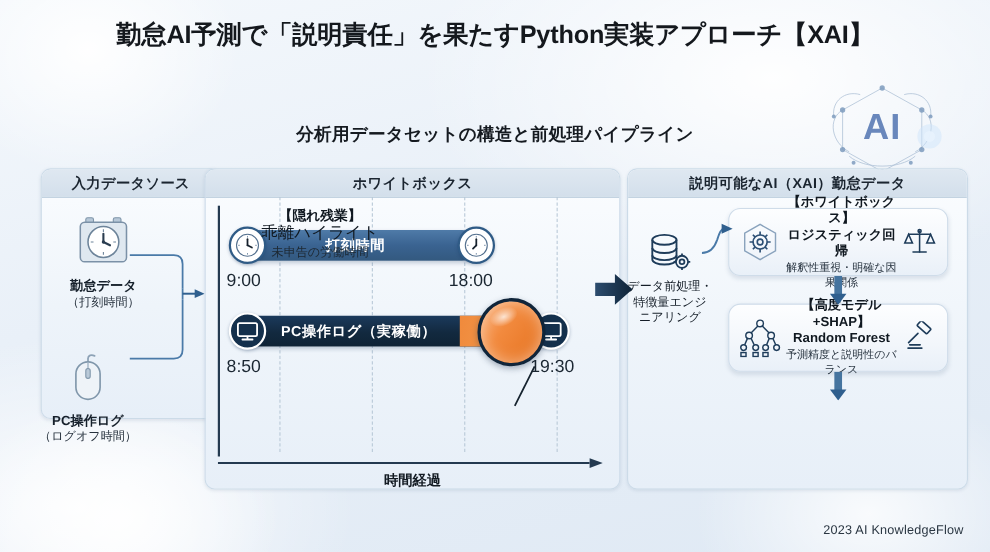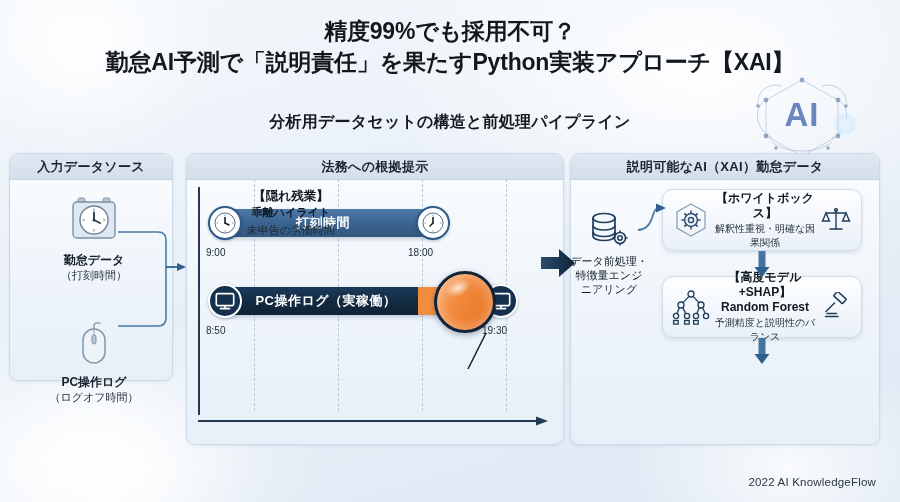--- a/index.html
+++ b/index.html
@@ -72,21 +72,21 @@
   }
   .panel-head {
     height: 26px;
     background: linear-gradient(180deg, #dfe8f1 0%, #d3dfeb 100%);
     border-bottom: 1px solid #c3d3e1;
     display: flex; align-items: center; justify-content: center;
     font-size: 13px; font-weight: bold; color: #1b2530;
     letter-spacing: 0.3px;
   }
 
-  #panel-input  { left: 9px;  top: 153px; width: 164px; height: 228px; }
+  #panel-input  { left: 37px;  top: 153px; width: 164px; height: 228px; }
   #panel-middle { left: 186px; top: 153px; width: 378px; height: 292px; }
   #panel-xai    { left: 570px; top: 153px; width: 310px; height: 292px; }
 
   
   .src-item { position: absolute; width: 144px; text-align: center; }
   .src-label { font-size: 12px; font-weight: bold; color: #16202b; line-height: 15px; }
   .src-sub   { font-size: 11px; color: #26313d; line-height: 15px; }
   #src-attend { top: 192px; }
   #src-pclog  { top: 320px; }
   .src-icon { display: flex; justify-content: center; margin-bottom: 5px; }
@@ -121,21 +121,21 @@
   .endcap {
     position: absolute; width: 34px; height: 34px; border-radius: 50%;
     background: #fff; border: 2.5px solid #2f5b86;
     display: flex; align-items: center; justify-content: center;
     box-shadow: 0 1px 3px rgba(20,50,90,0.3);
     z-index: 4;
   }
   .endcap.dark { background: #14304c; border-color: #fff; }
 
   .tl-time {
-    position: absolute; font-size: 10px; color: #1b2732; font-weight: normal;
+    position: absolute; font-size: 16px; color: #1b2732; font-weight: normal;
   }
 
   .gridline {
     position: absolute; top: 0; width: 0; height: 232px;
     border-left: 1px dashed #b9c9d8;
   }
   .axis-line {
     position: absolute; left: 12px; top: 8px; width: 0; height: 228px;
     border-left: 2px solid #243a50;
   }
@@ -158,21 +158,21 @@
     background: radial-gradient(ellipse at 50% 50%, rgba(255,255,255,0.75), rgba(255,255,255,0) 72%);
     transform: rotate(-24deg); border-radius: 50%;
   }
 
   #callout-line { position: absolute; left: 270px; top: 152px; width: 40px; height: 40px; z-index: 5; }
 
   #callout-text {
     position: absolute; left: 196px; top: 188px; width: 190px; text-align: center; z-index: 7;
   }
   #callout-text .co-1 { font-size: 12.5px; font-weight: bold; color: #101820; line-height: 16px; }
-  #callout-text .co-2 { font-size: 11px; font-weight: bold; color: #101820; line-height: 16px; }
+  #callout-text .co-2 { font-size: 15px; font-weight: normal; color: #101820; line-height: 16px; }
   #callout-text .co-3 { font-size: 11px; color: #1d2832; line-height: 17px; margin-top: 2px; }
 
   
   #big-arrow { position: absolute; left: 541px; top: 248px; width: 34px; height: 30px; z-index: 8; }
 
   
   #prep {
     position: absolute; left: 566px; top: 210px; width: 86px; text-align: center; z-index: 7;
   }
   #prep .prep-icon { display: flex; justify-content: center; margin-bottom: 4px; }
@@ -238,21 +238,20 @@
         <circle cx="34" cy="76" r="1.8"></circle>
           <circle cx="86" cy="76" r="1.8"></circle>
       </g>
       <circle cx="103" cy="52" r="5" fill="#ffffff" opacity="0.95"></circle>
       <circle cx="103" cy="52" r="11" fill="#cfe6fb" opacity="0.5"></circle>
     </svg>
     <div class="ai-text">AI</div>
   </div>
 
   <div id="title">
-    <span>精度99%でも採用不可？</span>
     <span class="line2">勤怠AI予測で「説明責任」を果たすPython実装アプローチ【XAI】</span>
   </div>
 
   <div id="subtitle">分析用データセットの構造と前処理パイプライン</div>
 
   <div class="panel" id="panel-input">
     <div class="panel-head">入力データソース</div>
   </div>
 
   <div class="src-item" id="src-attend" style="left:22px;">
@@ -271,21 +270,21 @@
         </g>
         <line x1="28" y1="28" x2="28" y2="20.5" stroke="#2b3d50" stroke-width="1.9" stroke-linecap="round"></line>
         <line x1="28" y1="28" x2="34" y2="31" stroke="#2b3d50" stroke-width="1.9" stroke-linecap="round"></line>
         <circle cx="28" cy="28" r="1.5" fill="#2b3d50"></circle>
       </svg>
     </div>
     <div class="src-label">勤怠データ</div>
     <div class="src-sub">（打刻時間）</div>
   </div>
 
-  <div class="src-item" id="src-pclog" style="left:22px;">
+  <div class="src-item" id="src-pclog" style="left:8px;">
     <div class="src-icon">
       <svg width="48" height="50" viewBox="0 0 48 50">
         <path d="M24,10 L24,6 C24,3 27,2 30,3.5" fill="none" stroke="#8da2b6" stroke-width="1.6" stroke-linecap="round"></path>
         <rect x="13" y="9" width="22" height="34" rx="11" fill="#eef3f8" stroke="#8097ab" stroke-width="1.5"></rect>
         <path d="M24,9 L24,22" stroke="#9db1c3" stroke-width="1.2"></path>
         <rect x="22" y="15" width="4" height="9" rx="2" fill="#b9c9d8" stroke="#8097ab" stroke-width="1"></rect>
       </svg>
     </div>
     <div class="src-label">PC操作ログ</div>
     <div class="src-sub">（ログオフ時間）</div>
@@ -293,21 +292,21 @@
 
   <svg id="connectors">
     <path d="M118,232 L158,232 Q166,232 166,240 L166,262" fill="none" stroke="#4a7aa8" stroke-width="1.6"></path>
     <path d="M118,326 L158,326 Q166,326 166,318 L166,272" fill="none" stroke="#4a7aa8" stroke-width="1.6"></path>
     <line x1="166" y1="262" x2="166" y2="272" stroke="#4a7aa8" stroke-width="1.6"></line>
     <line x1="166" y1="267" x2="180" y2="267" stroke="#2f5f8e" stroke-width="1.8"></line>
     <polygon points="186,267 177,263 177,271" fill="#2f5f8e"></polygon>
   </svg>
 
   <div class="panel" id="panel-middle">
-    <div class="panel-head">法務への根拠提示</div>
+    <div class="panel-head">ホワイトボックス</div>
   </div>
 
   <div id="timeline-area">
     <div class="axis-line"></div>
     <div class="gridline" style="left:68px;"></div>
     <div class="gridline" style="left:152px;"></div>
     <div class="gridline" style="left:236px;"></div>
     <div class="gridline" style="left:320px;"></div>
 
     <div class="tl-bar" id="bar-stamp">
@@ -366,20 +365,21 @@
 
     <div id="magnifier"></div>
     <svg id="callout-line">
       <line x1="30" y1="2" x2="12" y2="38" stroke="#15222e" stroke-width="1.6"></line>
     </svg>
 
     <svg id="axis-arrow">
       <line x1="0" y1="6" x2="338" y2="6" stroke="#243a50" stroke-width="1.8"></line>
       <polygon points="350,6 338,1.5 338,10.5" fill="#243a50"></polygon>
     </svg>
+    <div id="axis-caption">時間経過</div>
   </div>
 
   <div id="callout-text">
     <div class="co-1">【隠れ残業】</div>
     <div class="co-2">乖離ハイライト</div>
     <div class="co-3">未申告の労働時間</div>
   </div>
 
   <svg id="big-arrow">
     <defs>
@@ -437,20 +437,21 @@
           <line x1="24.4" y1="18" x2="27.6" y2="18"></line>
           <line x1="11.4" y1="11.4" x2="13.6" y2="13.6"></line>
           <line x1="22.4" y1="22.4" x2="24.6" y2="24.6"></line>
           <line x1="24.6" y1="11.4" x2="22.4" y2="13.6"></line>
           <line x1="13.6" y1="22.4" x2="11.4" y2="24.6"></line>
         </g>
       </svg>
     </div>
     <div class="card-text">
       <div class="card-t1">【ホワイトボックス】</div>
+      <div class="card-t2">ロジスティック回帰</div>
       <div class="card-t3">解釈性重視・明確な因果関係</div>
     </div>
     <div class="card-icon-right">
       <svg width="30" height="30" viewBox="0 0 30 30">
         <g fill="none" stroke="#1e3c5a" stroke-width="1.4" stroke-linecap="round">
           <line x1="15" y1="5" x2="15" y2="24"></line>
           <line x1="5" y1="8" x2="25" y2="8"></line>
           <line x1="9" y1="24" x2="21" y2="24"></line>
           <path d="M5,8 L1.5,16 L8.5,16 Z"></path>
           <path d="M25,8 L21.5,16 L28.5,16 Z"></path>
@@ -504,15 +505,15 @@
       </svg>
     </div>
   </div>
 
   <svg class="down-arrow" id="arr-2">
     <line x1="8" y1="0" x2="8" y2="17" stroke="#45749f" stroke-width="7"></line>
     <polygon points="8,26 0.5,16 15.5,16" fill="#2f5f8e"></polygon>
   </svg>
 
 
-  <div id="footer">2022 AI KnowledgeFlow</div>
+  <div id="footer">2023 AI KnowledgeFlow</div>
 
 </div>
 
 </body></html>

